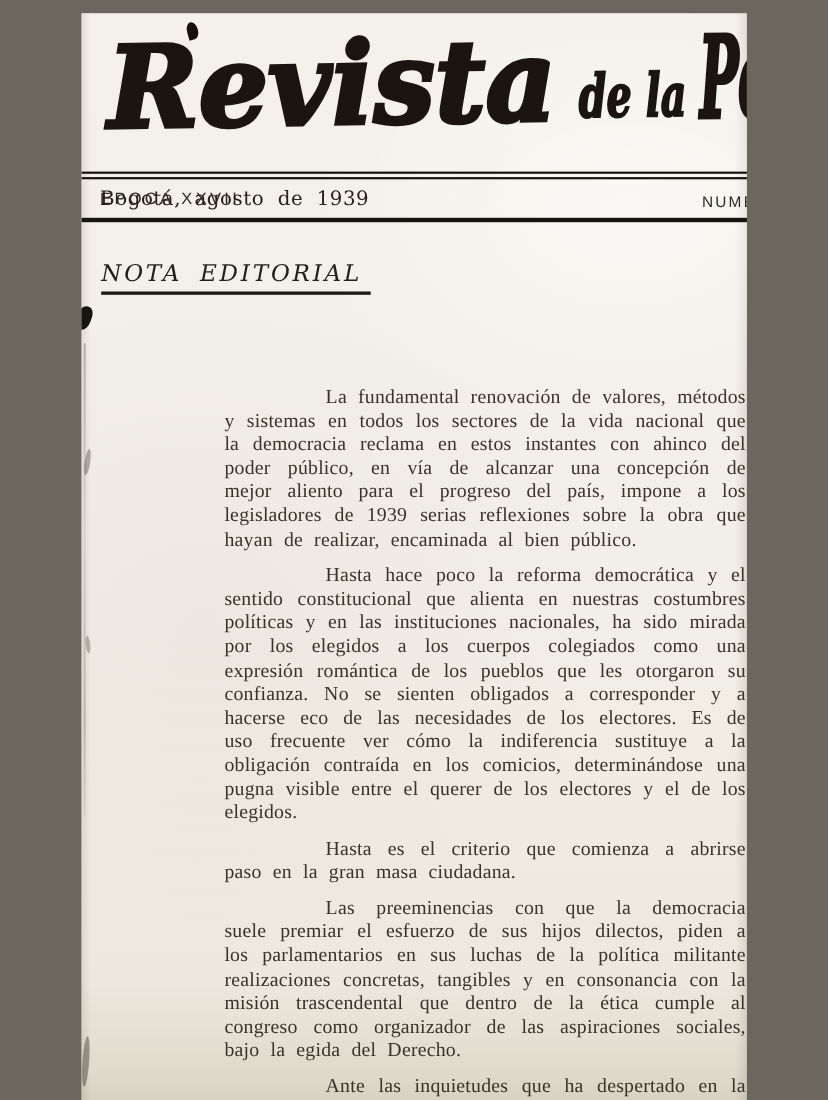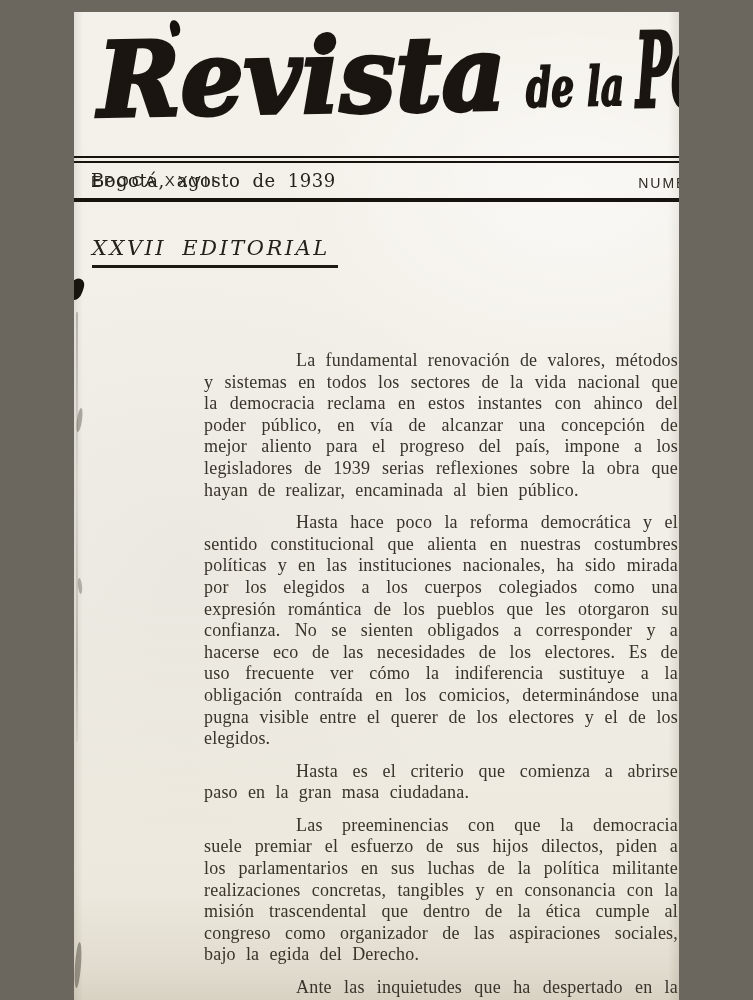--- a/index.html
+++ b/index.html
@@ -176,21 +176,21 @@
 
   <div class="header-band">
     <span class="epoca">EPOCA XXVII</span>
     <span class="place-date">Bogotá, agosto de 1939</span>
     <span class="numbers">
       <span>NUMEROS</span>
       <span class="numval">150 Y 15</span>
     </span>
   </div>
 
-  <div class="nota">XXVII EDITORIAL</div>
+  <div class="nota">NOTA EDITORIAL</div>
 
 
   <main class="body-text">
     <p>La fundamental renovación de valores, métodos y sistemas en todos los sectores de la vida nacional que la democracia reclama en estos instantes con ahinco del poder público, en vía de alcanzar una concepción de mejor aliento para el progreso del país, impone a los legisladores de 1939 serias reflexiones sobre la obra que hayan de realizar, encaminada al bien público.</p>
     <p>Hasta hace poco la reforma democrática y el sentido constitucional que alienta en nuestras costumbres políticas y en las instituciones nacionales, ha sido mirada por los elegidos a los cuerpos colegiados como una expresión romántica de los pueblos que les otorgaron su confianza. No se sienten obligados a corresponder y a hacerse eco de las necesidades de los electores. Es de uso frecuente ver cómo la indiferencia sustituye a la obligación contraída en los comicios, determinándose una pugna visible entre el querer de los electores y el de los elegidos.</p>
     <p>Hasta es el criterio que comienza a abrirse paso en la gran masa ciudadana.</p>
     <p>Las preeminencias con que la democracia suele premiar el esfuerzo de sus hijos dilectos, piden a los parlamentarios en sus luchas de la política militante realizaciones concretas, tangibles y en consonancia con la misión trascendental que dentro de la ética cumple al congreso como organizador de las aspiraciones sociales, bajo la egida del Derecho.</p>
     <p>Ante las inquietudes que ha despertado en la opinión nacional la crisis política y económica que nos tortura, es indispensable que el Legislativo asuma la autoridad de que se halla revestido por mandato constitucional.</p>
   </main>
 

